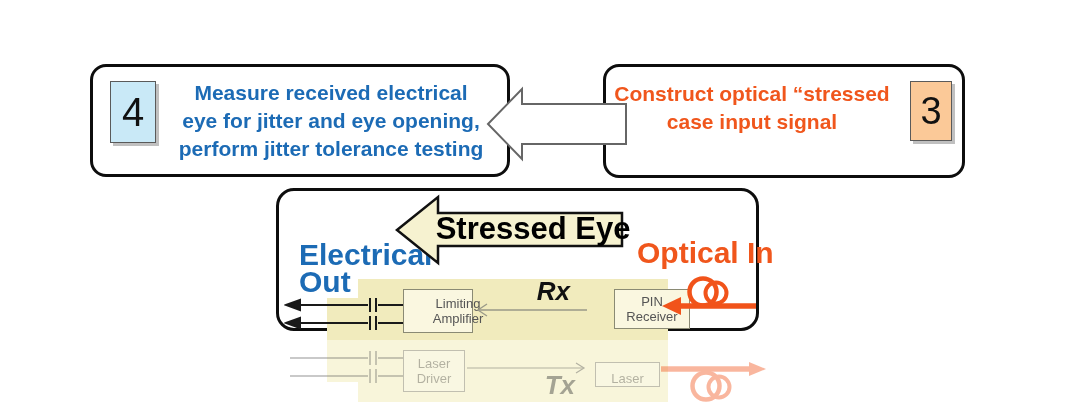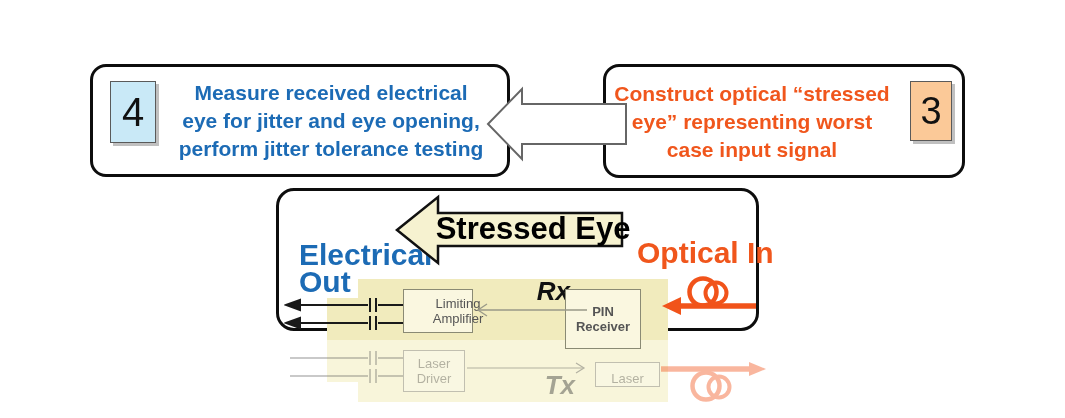--- a/index.html
+++ b/index.html
@@ -69,21 +69,20 @@
     <div class="step-lines blue-text" style="left:68px;top:12px;width:340px;">
       <div>Measure received electrical</div>
       <div>eye for jitter and eye opening,</div>
       <div>perform jitter tolerance testing</div>
     </div>
   </div>
 
   <div class="step-box" style="left:603px;top:64px;width:356px;height:108px;">
     <div class="step-lines orange-text" style="left:8px;top:13px;width:276px;">
       <div>Construct optical “stressed</div>
-      <div>eye” representing worst</div>
       <div>case input signal</div>
     </div>
     <div class="num-chip" style="left:304px;top:14px;width:40px;height:58px;background:#fbc998;font-size:38px;">
       <span>3</span>
     </div>
   </div>
 
   <svg class="abs z3" style="left:484px;top:85px;" width="145" height="80" viewBox="0 0 145 80">
     <polygon points="4,39 38,4 38,19 142,19 142,59 38,59 38,74" fill="#ffffff" stroke="#666666" stroke-width="2" stroke-linejoin="miter"></polygon>
   </svg>
@@ -99,21 +98,21 @@
   <div id="stressed-eye-text">Stressed Eye</div>
 
   <div class="io-label blue-text" style="left:299px;top:241px;width:110px;">Electrical Out</div>
   <div class="io-label orange-text" style="left:637px;top:239px;white-space:nowrap;">Optical In</div>
 
   <div id="rx-label">Rx</div>
 
   <div class="comp-box" style="left:403px;top:289px;width:70px;height:44px;padding-left:40px;">
     <span>Limiting Amplifier</span>
   </div>
-  <div class="comp-box" style="left:565px;top:289px;width:76px;height:60px;font-weight:bold;">
+  <div class="comp-box" style="left:614px;top:289px;width:76px;height:40px;">
     <span>PIN Receiver</span>
   </div>
 
   <svg class="abs z3" style="left:473px;top:300px;" width="116" height="20" viewBox="0 0 116 20">
     <line x1="114" y1="10" x2="6" y2="10" stroke="#999988" stroke-width="1.3"></line>
     <polyline points="14,4 5,10 14,16" fill="none" stroke="#999988" stroke-width="1.3"></polyline>
   </svg>
 
   <svg class="abs z3" style="left:284px;top:296px;" width="122" height="36" viewBox="0 0 122 36">
     <g stroke="#1a1a1a" stroke-width="2" fill="#1a1a1a">

